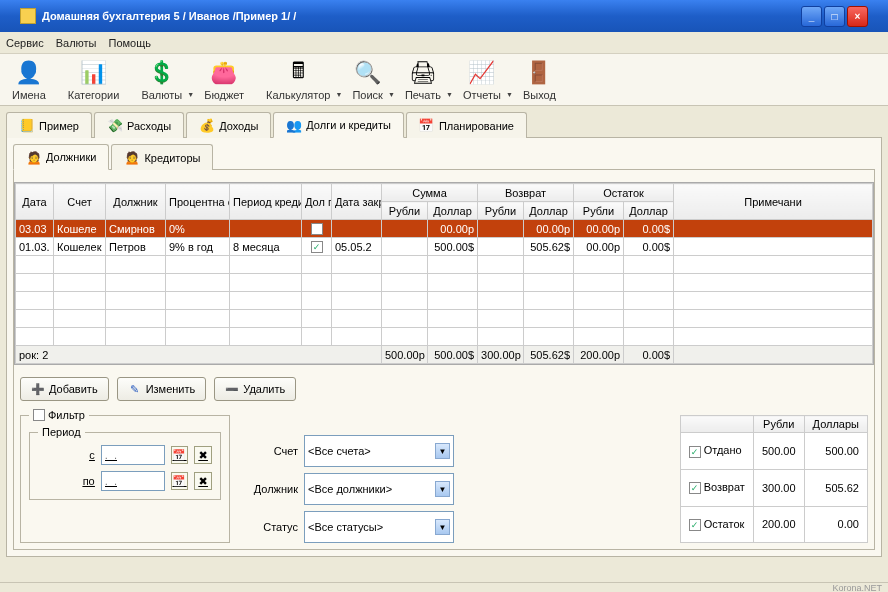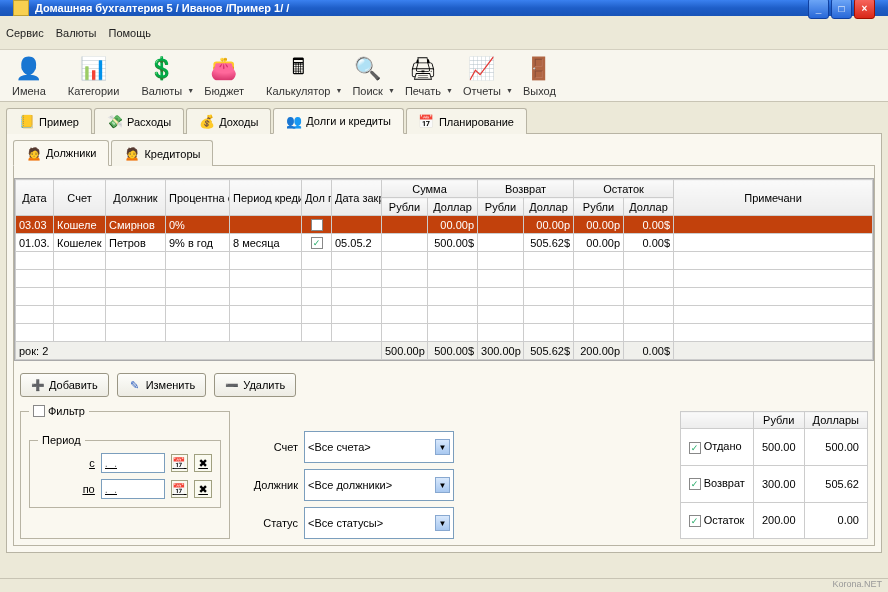--- a/index.html
+++ b/index.html
@@ -1,25 +1,25 @@
 <!DOCTYPE html>
 <html><head>
 <meta charset="utf-8">
 <style>
 * { box-sizing: border-box; margin: 0; padding: 0; font-family: Tahoma, sans-serif; font-size: 11px; }
 body { background: #ece9d8; width: 888px; height: 592px; overflow: hidden; }
 
-.titlebar { background: linear-gradient(to bottom, #3a81f0 0%, #1e5ec8 50%, #1854b8 100%); height: 16px; display: flex; align-items: center; padding: 0 13px; color: white; font-weight: bold; font-size: 12px; }
+.titlebar { background: linear-gradient(to bottom, #3a81f0 0%, #1e5ec8 50%, #1854b8 100%); height: 32px; display: flex; align-items: center; padding: 0 20px; color: white; font-weight: bold; font-size: 12px; }
 .titlebar .appicon { width: 16px; height: 16px; background: #f8d050; border: 1px solid #c0a030; margin-right: 6px; }
 .titlebar .title { flex: 1; }
 .titlebar .winbtns { display: flex; gap: 2px; }
 .titlebar .winbtn { width: 21px; height: 21px; background: linear-gradient(to bottom, #6fa8f8, #2868d8); border: 1px solid #1040a0; border-radius: 3px; color: white; display: flex; align-items: center; justify-content: center; font-size: 10px; font-weight: bold; }
 .titlebar .winbtn.close { background: linear-gradient(to bottom, #f86860, #d82818); border-color: #a01000; }
 
-.menubar { background: #ece9d8; height: 34px; display: flex; align-items: center; padding: 0 6px; gap: 12px; border-bottom: 1px solid #d4d0c0; }
+.menubar { background: #ece9d8; height: 22px; display: flex; align-items: center; padding: 0 6px; gap: 12px; border-bottom: 1px solid #d4d0c0; }
 .menubar span { color: #222; cursor: default; }
 
 .toolbar { background: #f8f6ee; height: 52px; display: flex; align-items: center; padding: 0 8px; gap: 14px; border-bottom: 1px solid #c8c4b4; }
 .tbtn { display: flex; flex-direction: column; align-items: center; gap: 2px; padding: 2px 4px; cursor: default; position: relative; }
 .tbtn .ticon { width: 28px; height: 28px; display: flex; align-items: center; justify-content: center; font-size: 22px; }
 .tbtn .tlabel { color: #333; font-size: 11px; }
 .tbtn .arrow { position: absolute; right: -8px; top: 34px; font-size: 7px; color: #444; }
 
 .body-area { padding: 6px; background: #ece9d8; height: calc(100% - 28px - 22px - 52px - 14px); }
 
@@ -351,21 +351,21 @@
           </div>
       </div>
 
       <div class="bottom" style="padding:0 6px 6px;">
 
         <div class="filterbox" style="width:210px;">
           <div class="legend">
               <span class="chk"></span>
               <span>Фильтр</span>
             </div>
-          <div class="filterbox" style="margin-top:22px;">
+          <div class="filterbox" style="margin-top:10px;">
             <div class="legend">
                 <span>Период</span>
               </div>
             <div class="frow">
                 <label>с</label>
                 <input class="finput" style="width: 64px;" placeholder=".  .">
                 <span class="calbtn">📅</span>
                 <span class="calbtn">✖</span>
               </div>
             <div class="frow">

